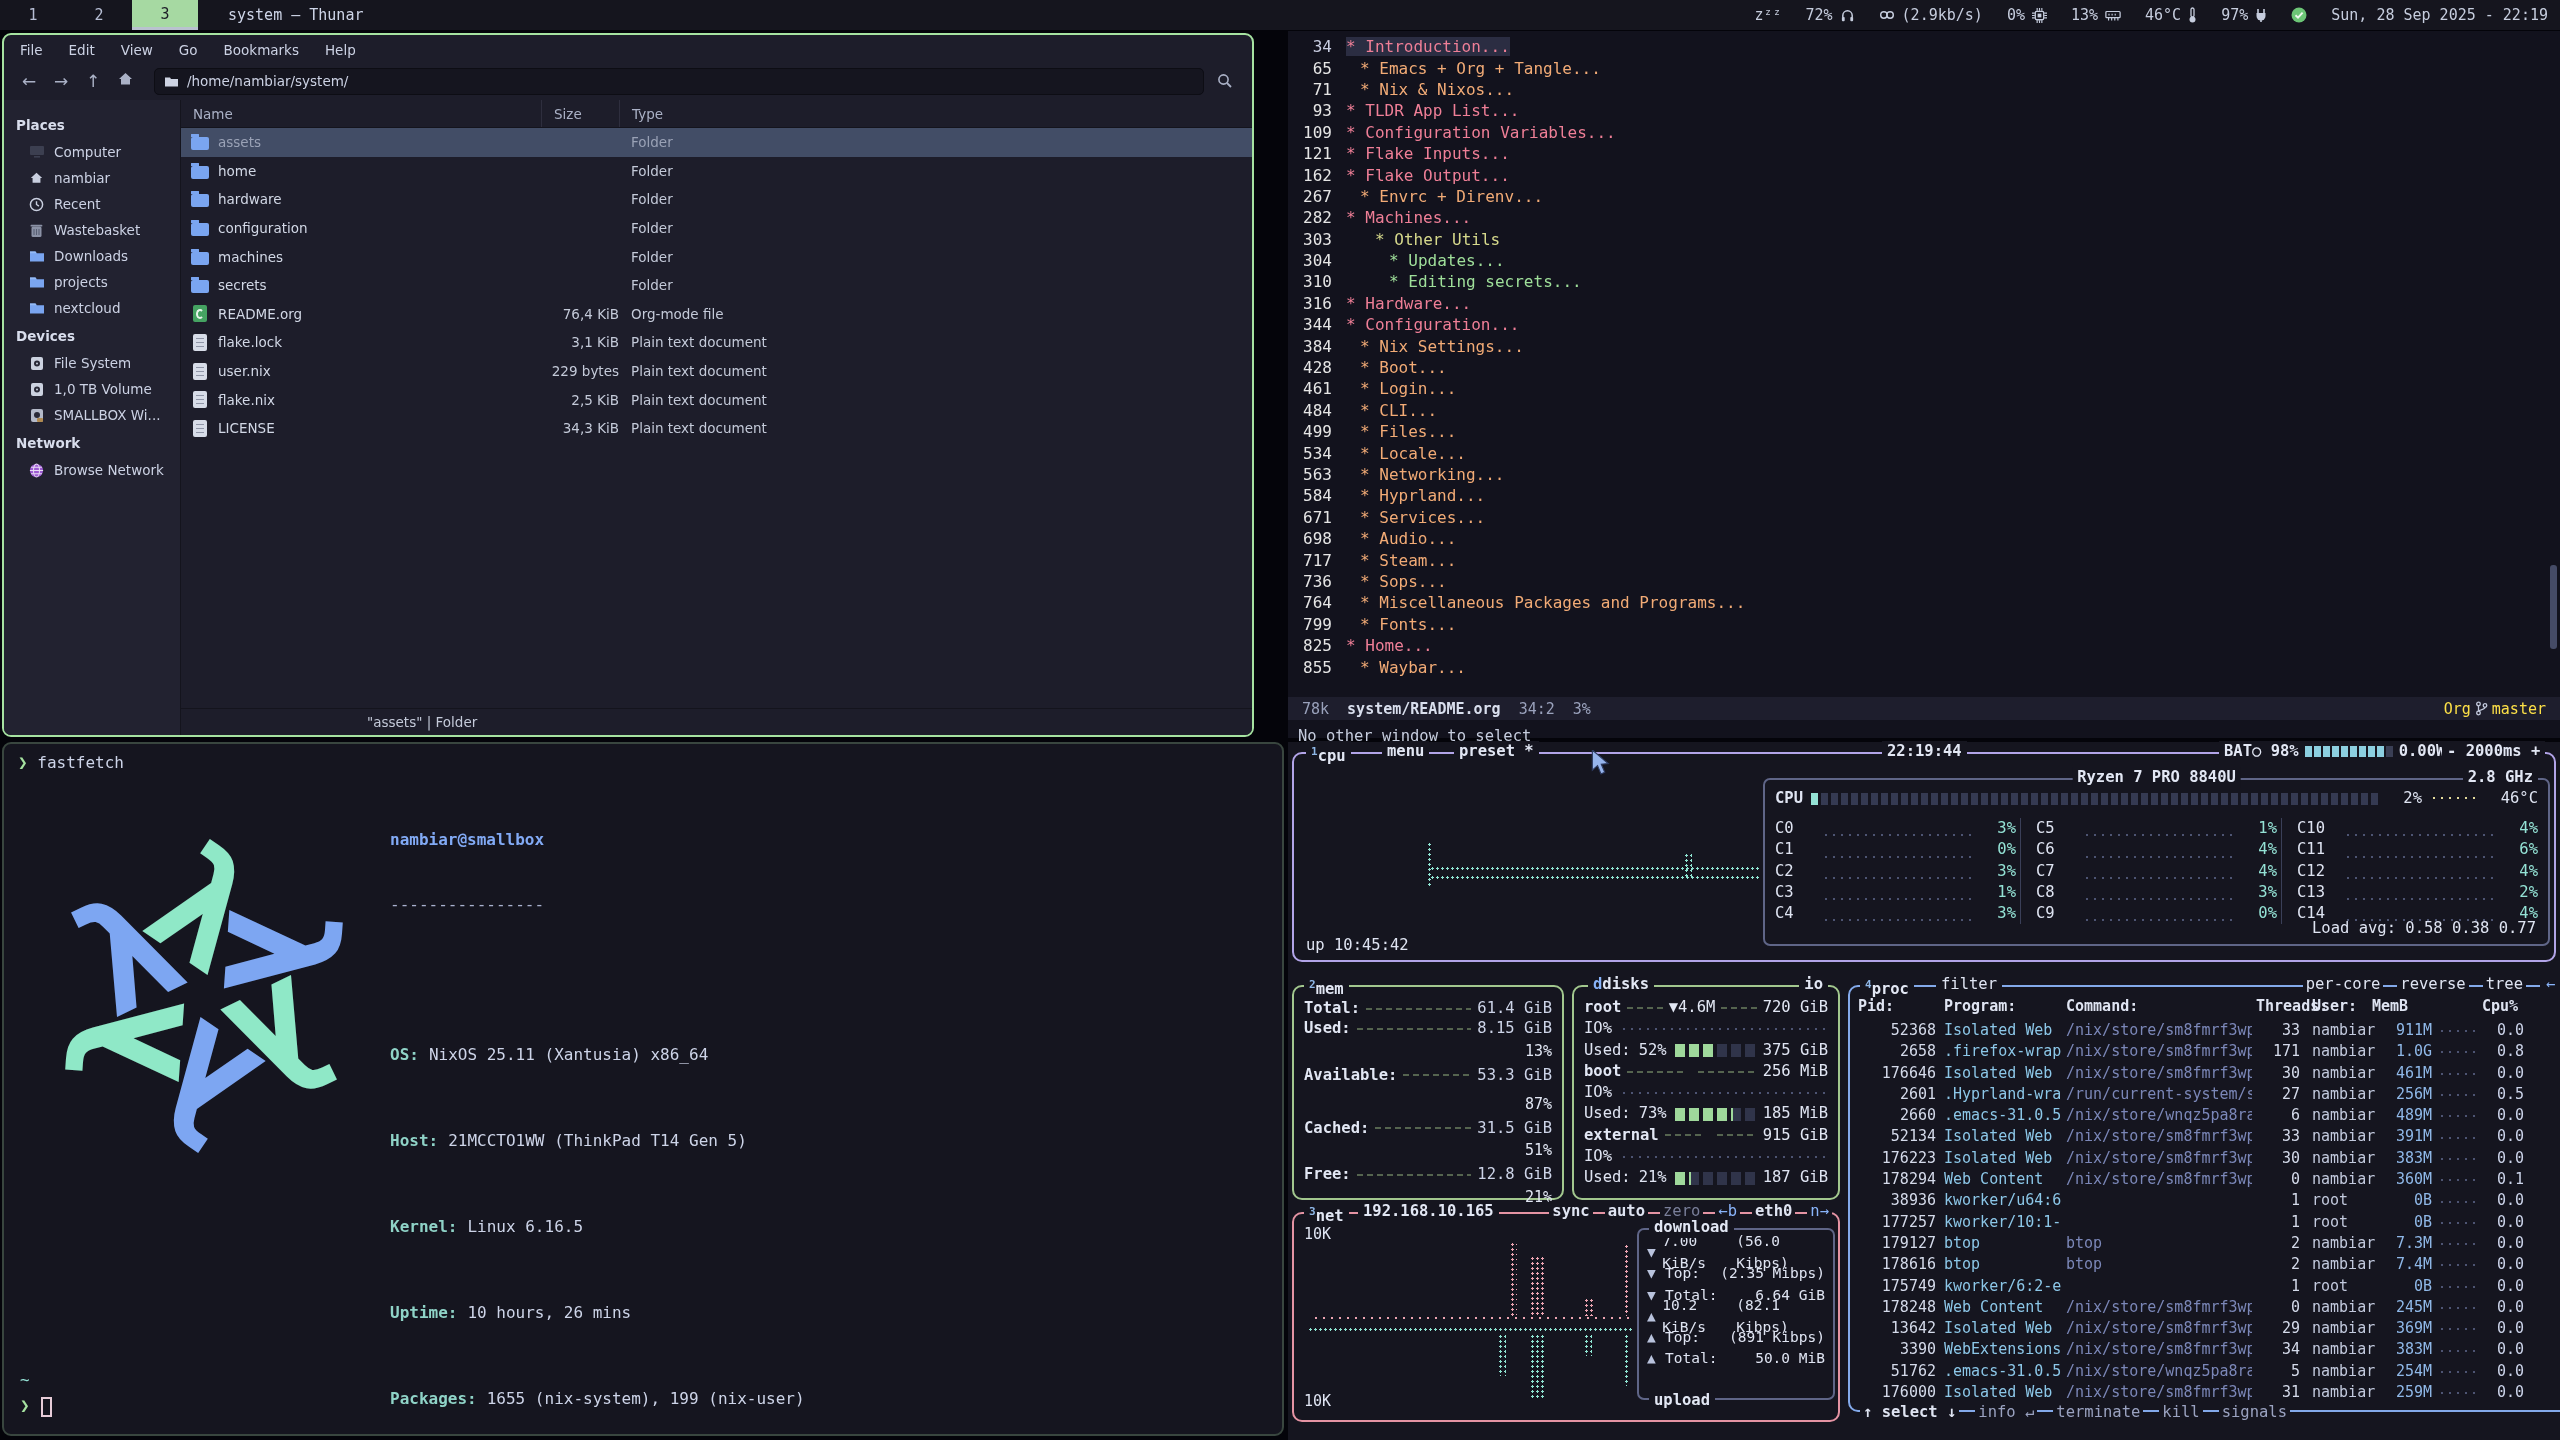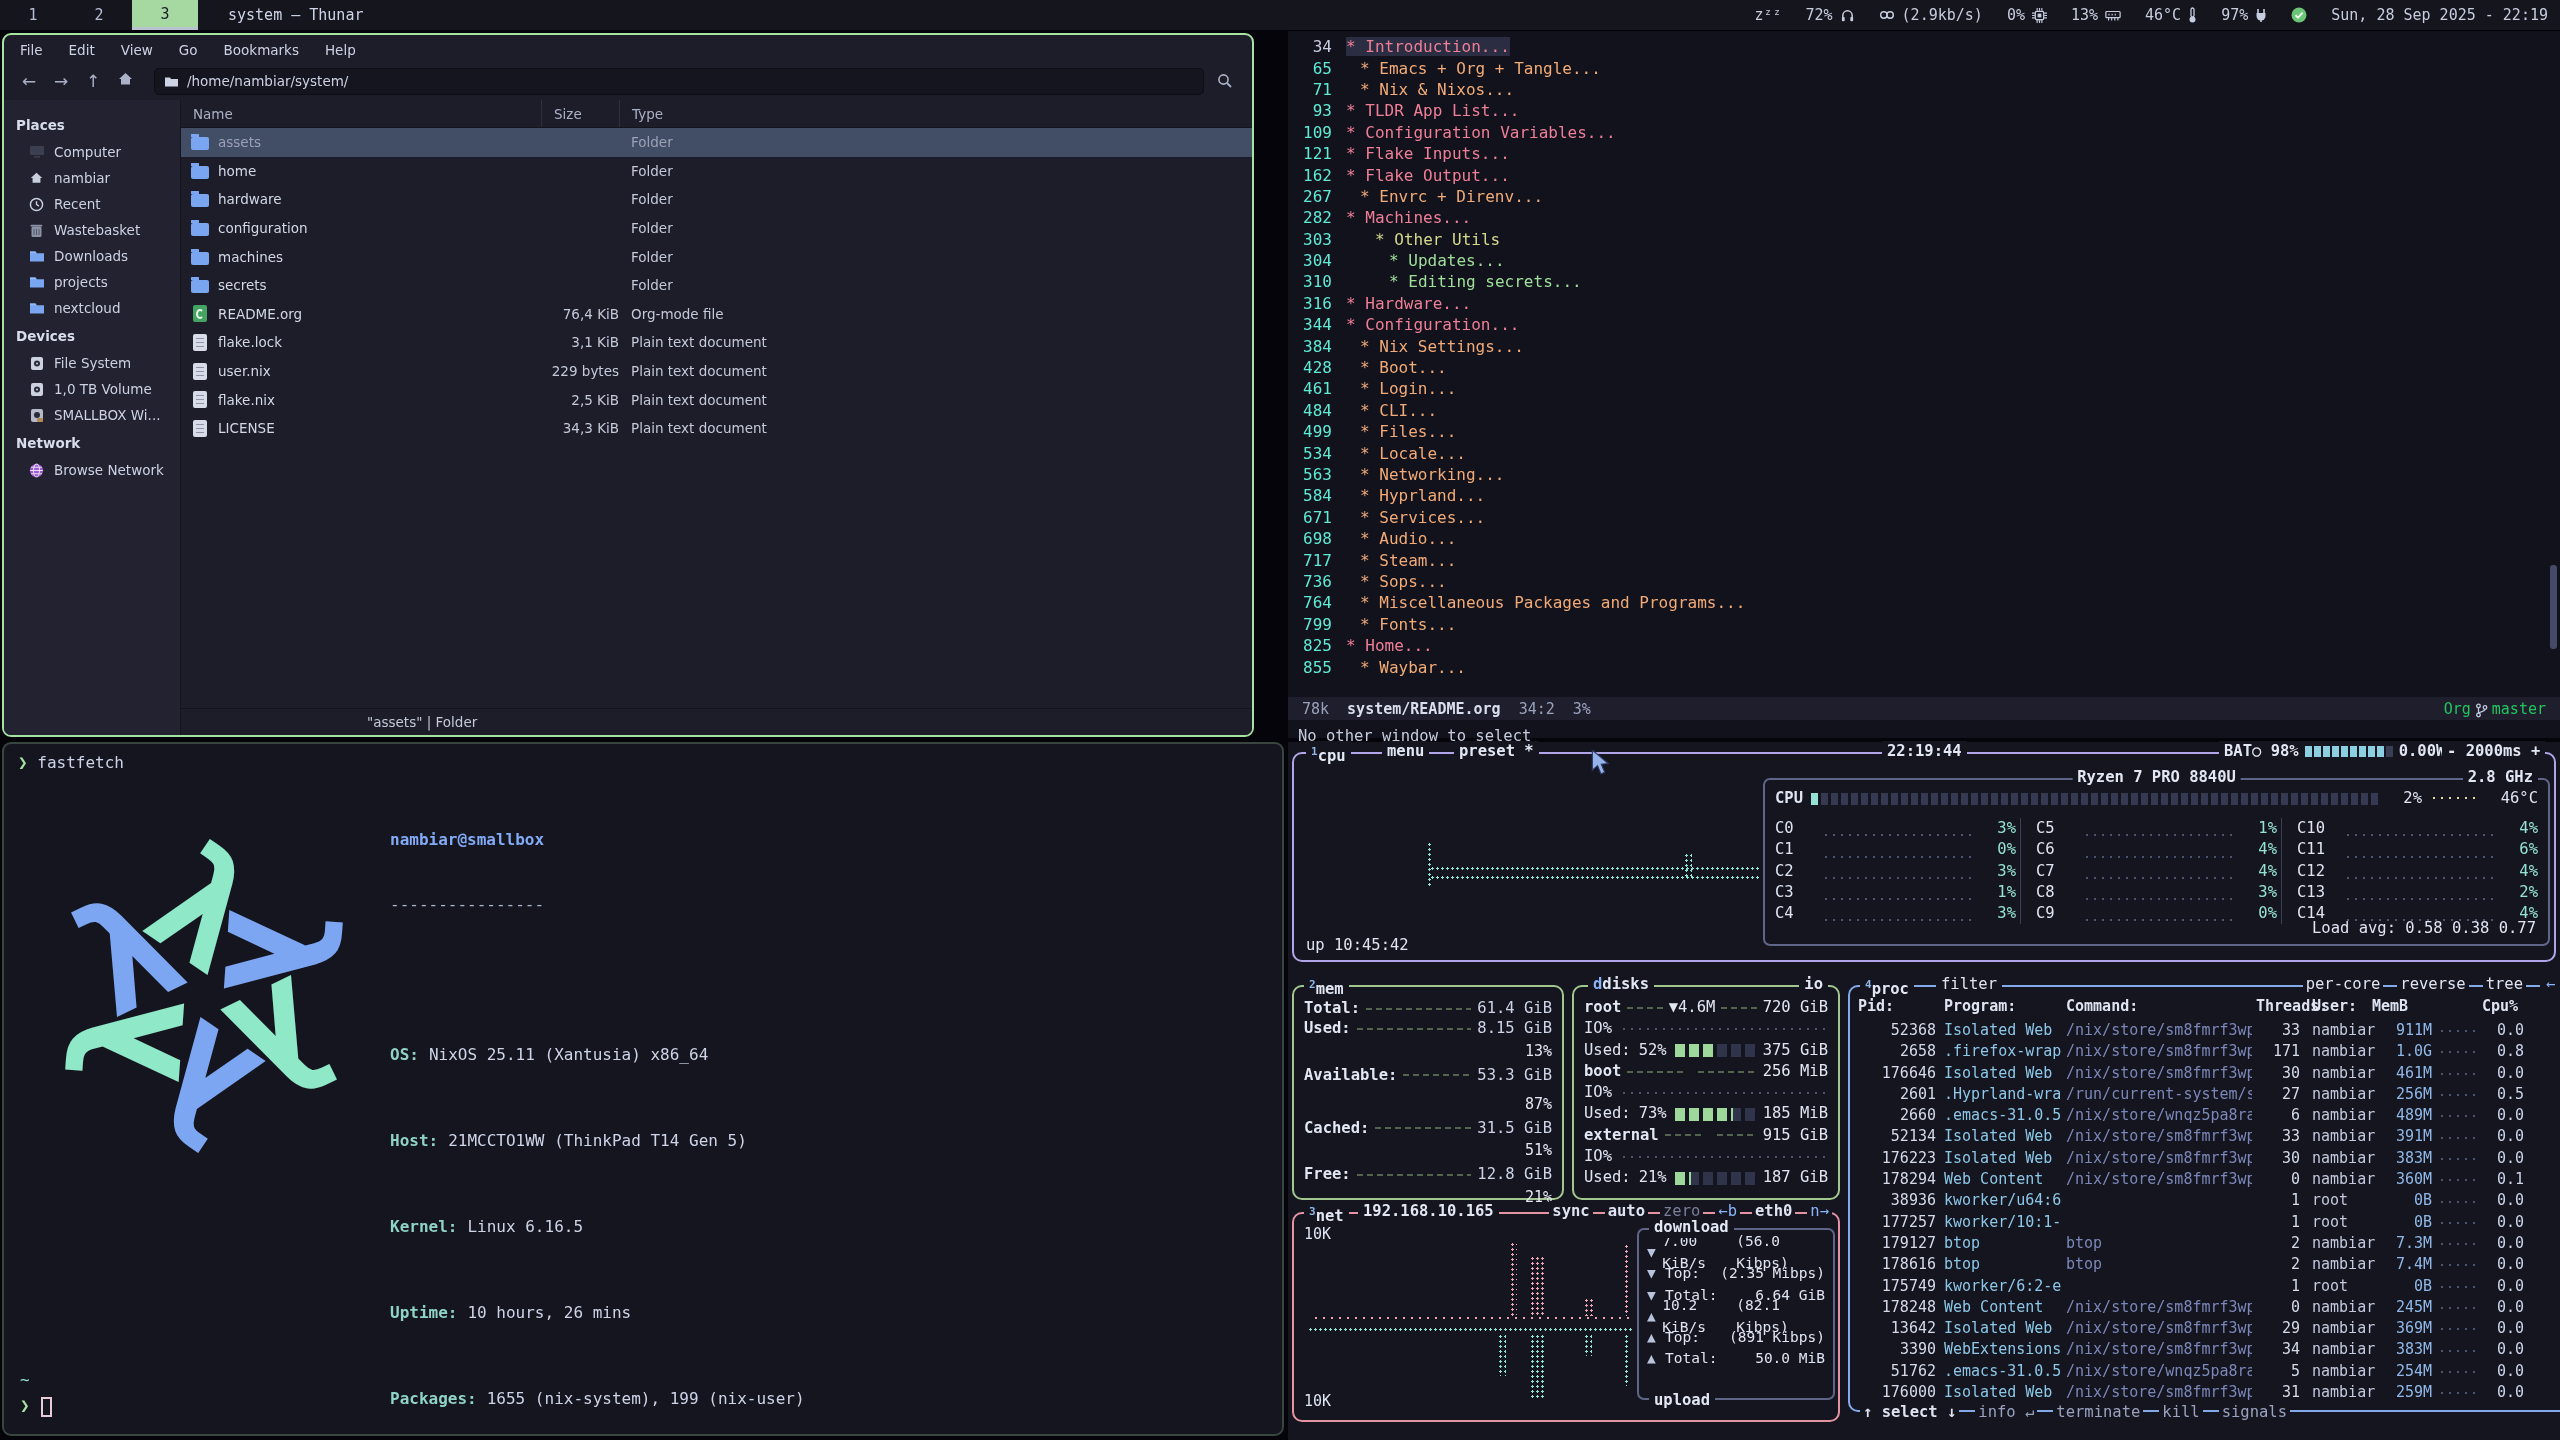--- a/index.html
+++ b/index.html
@@ -42,30 +42,30 @@
 .frow[data-icon="folder"] .fi::before{content:"";position:absolute;top:-4px;left:0;width:8px;height:4px;border-radius:2px 2px 0 0;background:#7aa5f0}
 .frow[data-icon="org"] .fi{width:14px;height:17px;background:#45a362;border-radius:2px;margin:0 2px}
 .frow[data-icon="org"] .fi::before{content:"";position:absolute;inset:4px 3px 3px 3px;border:2px solid #e6f4ea;border-radius:50%;border-right-color:transparent}
 .frow[data-icon="text"] .fi{width:14px;height:17px;background:#d7dce8;border-radius:2px;margin:0 2px}
 .frow[data-icon="text"] .fi::before{content:"";position:absolute;left:3px;right:3px;top:4px;bottom:4px;background:repeating-linear-gradient(#9096a8 0 1.5px,transparent 1.5px 4px)}
 #statusbar{height:27px;border-top:1px solid #14141d;display:flex;align-items:center;padding-left:186px;color:#c4cad9}
 
 #emacs{position:absolute;left:1288px;top:31px;width:1272px;height:707px;background:#12121d;font-size:16px}
 #elines{position:absolute;left:0;top:5px;right:0}
 .eline{height:21.4px;display:flex;white-space:pre;align-items:center}
-.lnum{width:44px;text-align:right;color:#5eead4;flex:none}
+.lnum{width:44px;text-align:right;color:#e5e5e5;flex:none}
 .etext{margin-left:14px;color:#ef7f97}
 .eline[data-lvl="2"] .etext{margin-left:28px;color:#f2ab76}
 .eline[data-lvl="3"] .etext{margin-left:43px;color:#d6d98c}
 .eline[data-lvl="4"] .etext{margin-left:57px;color:#9fdf9a}
 .eline[data-cur="true"] .lnum{color:#c9cee2}
 .eline[data-cur="true"] .etext{background:#2b2d42}
 #emodeline{position:absolute;left:0;right:0;top:666px;height:23px;background:#1e1e2d;display:flex;align-items:center;padding:0 14px;font-size:15px;color:#9aa2bc;gap:18px}
 #eml-buffer{color:#d9dfee;font-weight:bold}
-#eml-right{margin-left:auto;display:flex;gap:4px;align-items:flex-end;color:#22c55e}
+#eml-right{margin-left:auto;display:flex;gap:4px;align-items:center;color:#fde047}
 #eecho{position:absolute;left:10px;top:696px;font-size:15.5px;color:#c6cdde}
 #escroll{position:absolute;right:3px;top:534px;width:7px;height:84px;background:#454b66;border-radius:3px}
 
 #term{position:absolute;left:2px;top:742px;width:1282px;height:694px;background:#15151f;border:2px solid #39463f;border-radius:9px;font-size:16px;line-height:21.5px;overflow:hidden}
 #cmdline{position:absolute;left:14px;top:8px;white-space:pre}
 .psym{color:#a6e3a1}
 #nixlogo{position:absolute;left:35px;top:60px;width:330px;height:370px}
 .arm{position:absolute;left:50%;top:52%;font-size:150px;font-weight:bold;line-height:0;font-family:"DejaVu Sans Mono",monospace}
 .a0{transform:translate(-50%,-50%) rotate(0deg) translateY(-86px) rotate(34deg);color:#8fe8c7}
 .a1{transform:translate(-50%,-50%) rotate(60deg) translateY(-86px) rotate(34deg);color:#7da6f2}

